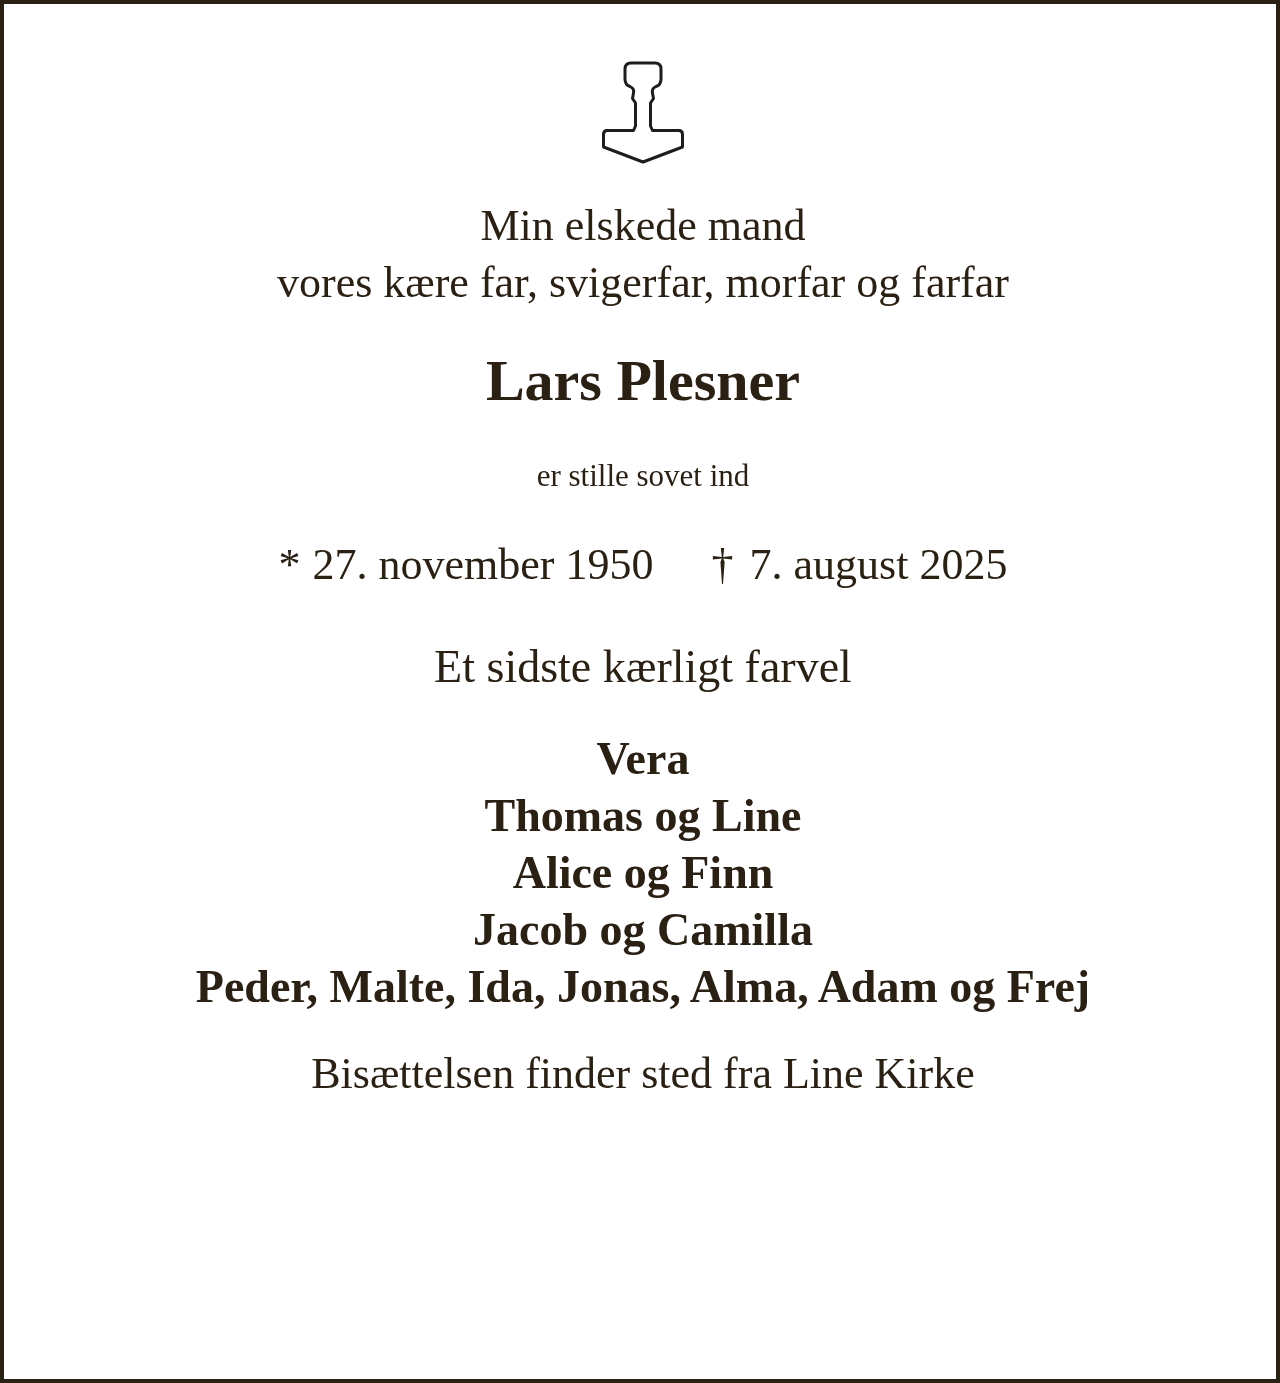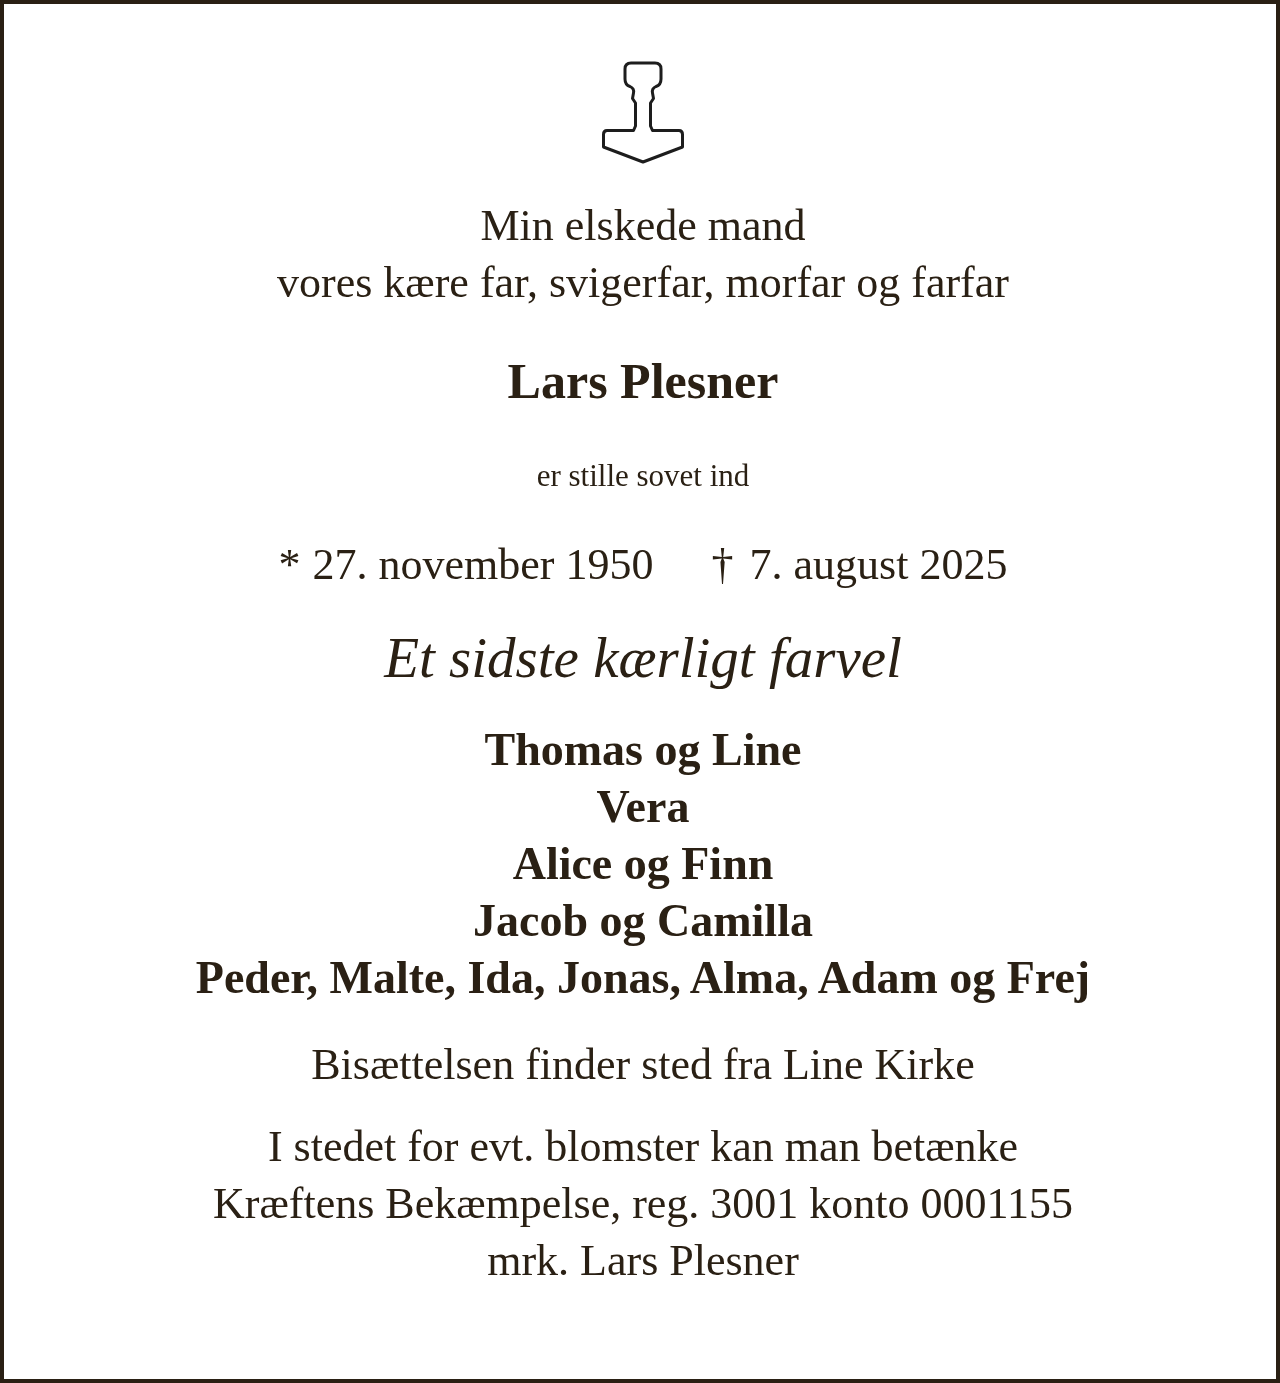--- a/index.html
+++ b/index.html
@@ -27,42 +27,41 @@
     display: block;
     margin: 0 auto 30px auto;
     width: 92px;
     height: 108px;
   }
   .intro {
     font-size: 44px;
     line-height: 57px;
   }
   .deceased-name {
-    font-size: 50px;
+    font-size: 58px;
     font-weight: bold;
     line-height: 80px;
     margin-top: 30px;
   }
   .sleep-line {
     font-size: 31px;
     line-height: 57px;
     margin-top: 26px;
   }
   .dates {
     font-size: 44px;
     line-height: 57px;
     margin-top: 32px;
   }
   .dates .birth-sym { margin-right: 12px; }
   .dates .death-sym { margin-left: 58px; margin-right: 16px; }
   .farewell {
-    font-size: 57px;
-    font-style: italic;
+    font-size: 46px;
     line-height: 57px;
-    margin-top: 36px;
+    margin-top: 45px;
   }
   .family {
     font-size: 46px;
     font-weight: bold;
     line-height: 57px;
     margin-top: 35px;
   }
   .ceremony {
     font-size: 44px;
     line-height: 57px;
@@ -118,31 +117,26 @@
 
     <div class="sleep-line">er stille sovet ind</div>
 
     <div class="dates">
       <span class="birth-sym">*</span><span>27. november 1950</span><span class="death-sym">†</span><span>7. august 2025</span>
     </div>
 
     <div class="farewell">Et sidste kærligt farvel</div>
 
     <div class="family">
+      <div>Vera</div>
       <div>Thomas og Line</div>
-      <div>Vera</div>
       <div>Alice og Finn</div>
       <div>Jacob og Camilla</div>
       <div>Peder, Malte, Ida, Jonas, Alma, Adam og Frej</div>
     </div>
 
     <div class="ceremony">
       <div>Bisættelsen finder sted fra Line Kirke</div>
     </div>
 
-    <div class="donation">
-      <div>I stedet for evt. blomster kan man betænke</div>
-      <div>Kræftens Bekæmpelse, reg. 3001 konto 0001155</div>
-      <div>mrk. Lars Plesner</div>
-    </div>
 
   </div>
 </div>
 
 </body></html>

